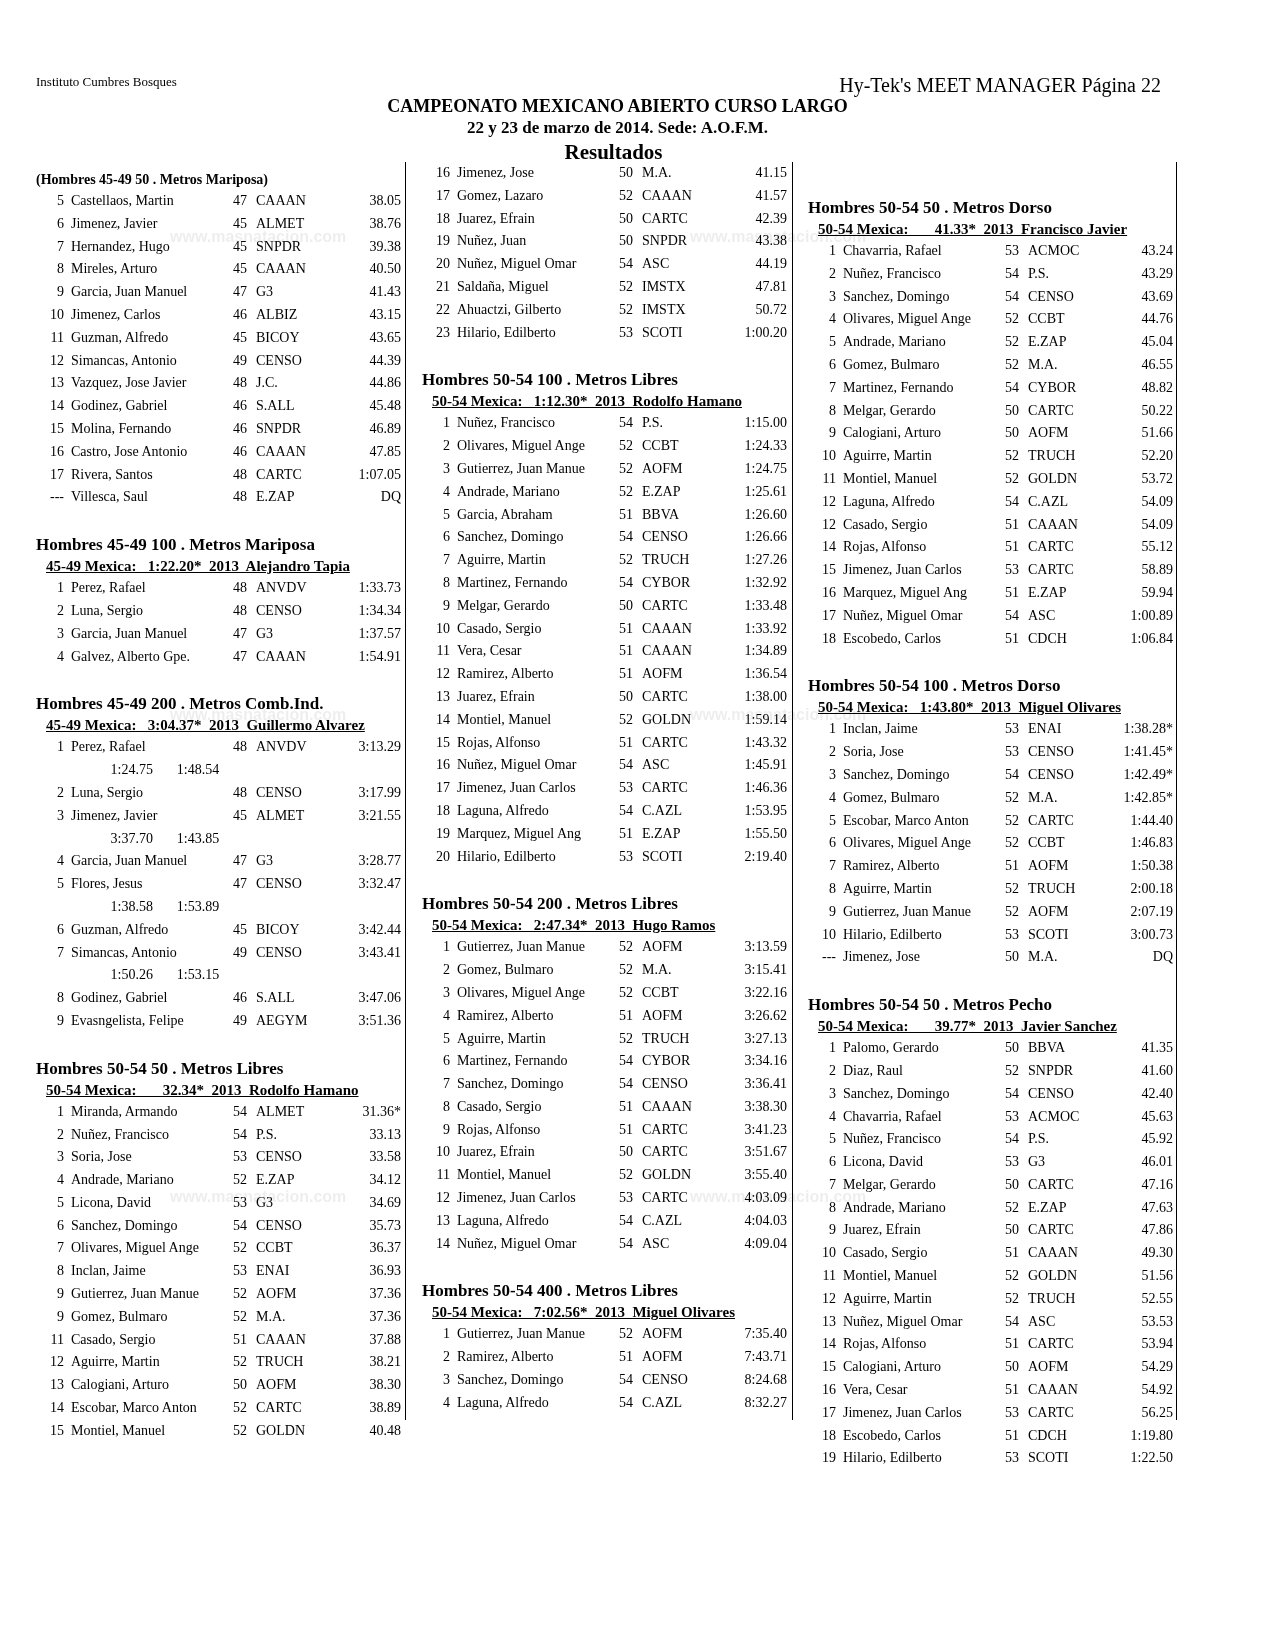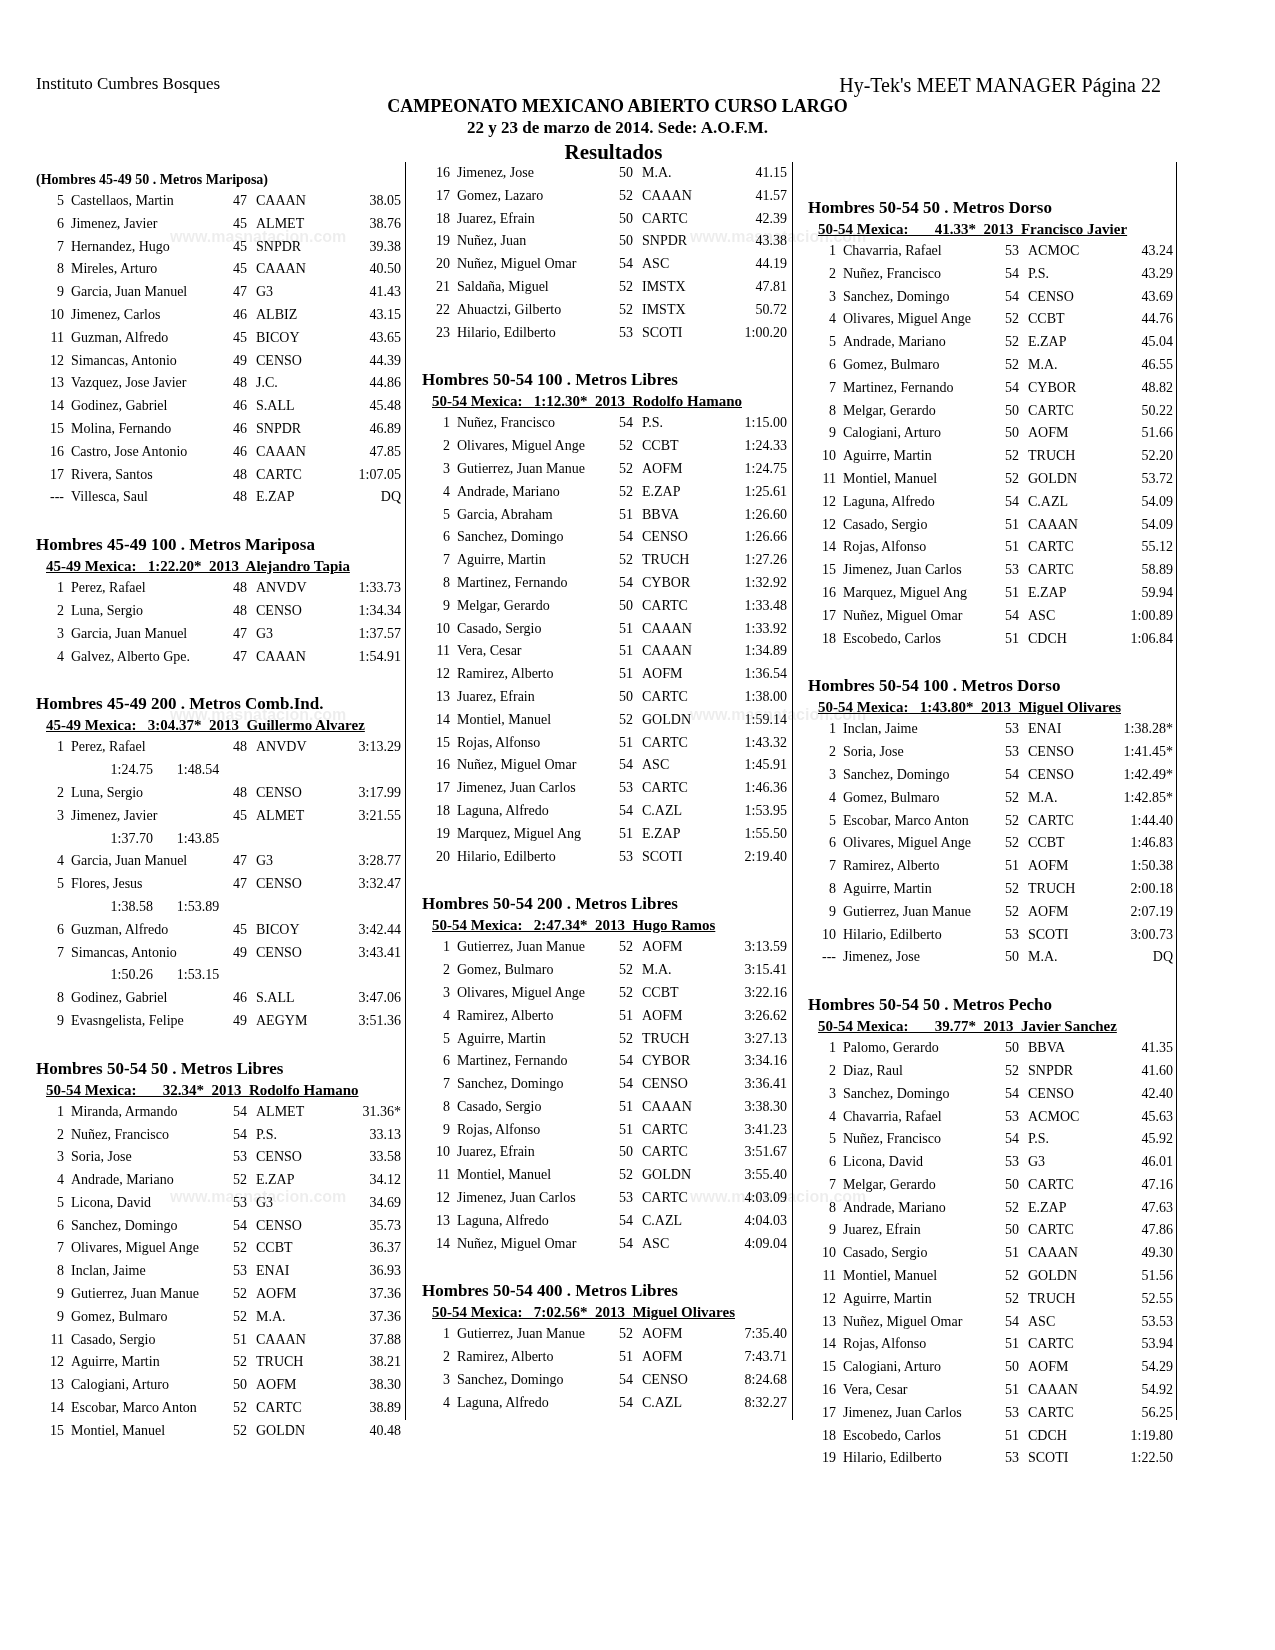--- a/index.html
+++ b/index.html
@@ -1,17 +1,17 @@
 <!DOCTYPE html>
 <html><head>
 <meta charset="utf-8">
 <style>
   html, body { margin: 0; padding: 0; background: #ffffff; }
   body { width: 1275px; height: 1650px; position: relative; font-family: "Liberation Serif", serif; color: #000; overflow: hidden; }
-  .hdr-left { position: absolute; left: 36px; top: 74px; font-size: 17px; }
+  .hdr-left { position: absolute; left: 36px; top: 74px; font-size: 13px; }
   .hdr-right { position: absolute; right: 114px; top: 74px; font-size: 20px; }
   .title { position: absolute; left: 0; width: 1275px; text-align: center; font-weight: bold; }
   .t1 { top: 96px; font-size: 18px; left: -20px; }
   .t2 { top: 118px; font-size: 17px; left: -20px; }
   .t3 { top: 140px; font-size: 21px; left: -24px; }
   .col { position: absolute; top: 162px; }
   .col1 { left: 36px; width: 370px; }
   .col2 { left: 422px; width: 370px; }
   .col3 { left: 808px; width: 370px; top: 172px; }
   .vline { position: absolute; width: 1px; background: #000; }
@@ -207,21 +207,21 @@
           <span class="rs">3:17.99</span>
         </div>
         <div class="row">
           <span class="pl">3</span>
           <span class="nm">Jimenez, Javier</span>
           <span class="ag">45</span>
           <span class="tm">ALMET</span>
           <span class="rs">3:21.55</span>
         </div>
         <div class="split">
-          <span class="s1">1:37.70</span>
+          <span class="s1">3:37.70</span>
           <span class="s2">1:43.85</span>
         </div>
         <div class="row">
           <span class="pl">4</span>
           <span class="nm">Garcia, Juan Manuel</span>
           <span class="ag">47</span>
           <span class="tm">G3</span>
           <span class="rs">3:28.77</span>
         </div>
         <div class="row">

